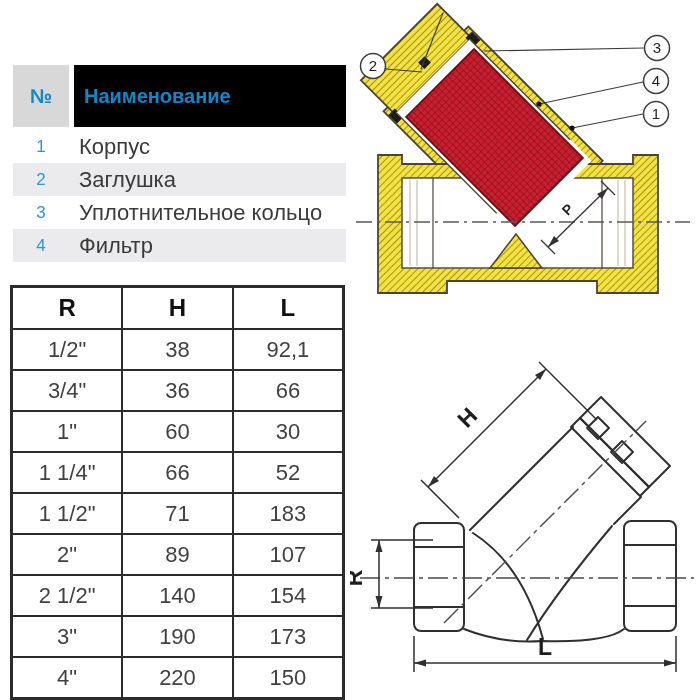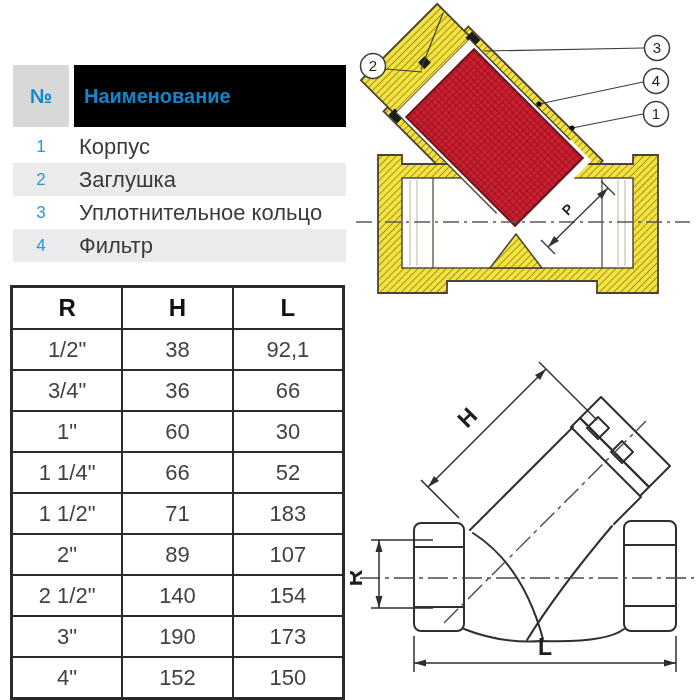--- a/index.html
+++ b/index.html
@@ -108,21 +108,21 @@
       <td>140</td>
       <td>154</td>
     </tr>
     <tr>
       <td>3"</td>
       <td>190</td>
       <td>173</td>
     </tr>
     <tr>
       <td>4"</td>
-      <td>152</td>
+      <td>220</td>
       <td>150</td>
     </tr>
   </tbody>
 </table>
 
 <svg class="svg-abs" style="left:350px;top:0;" width="350" height="300" viewBox="350 0 350 300">
   <defs>
     <pattern id="hatchY" width="5" height="5" patternUnits="userSpaceOnUse" patternTransform="rotate(45)">
       <rect width="5" height="5" fill="#f2e340"></rect>
       <line x1="0" y1="0" x2="0" y2="5" stroke="#8e7316" stroke-width="1.5"></line>

